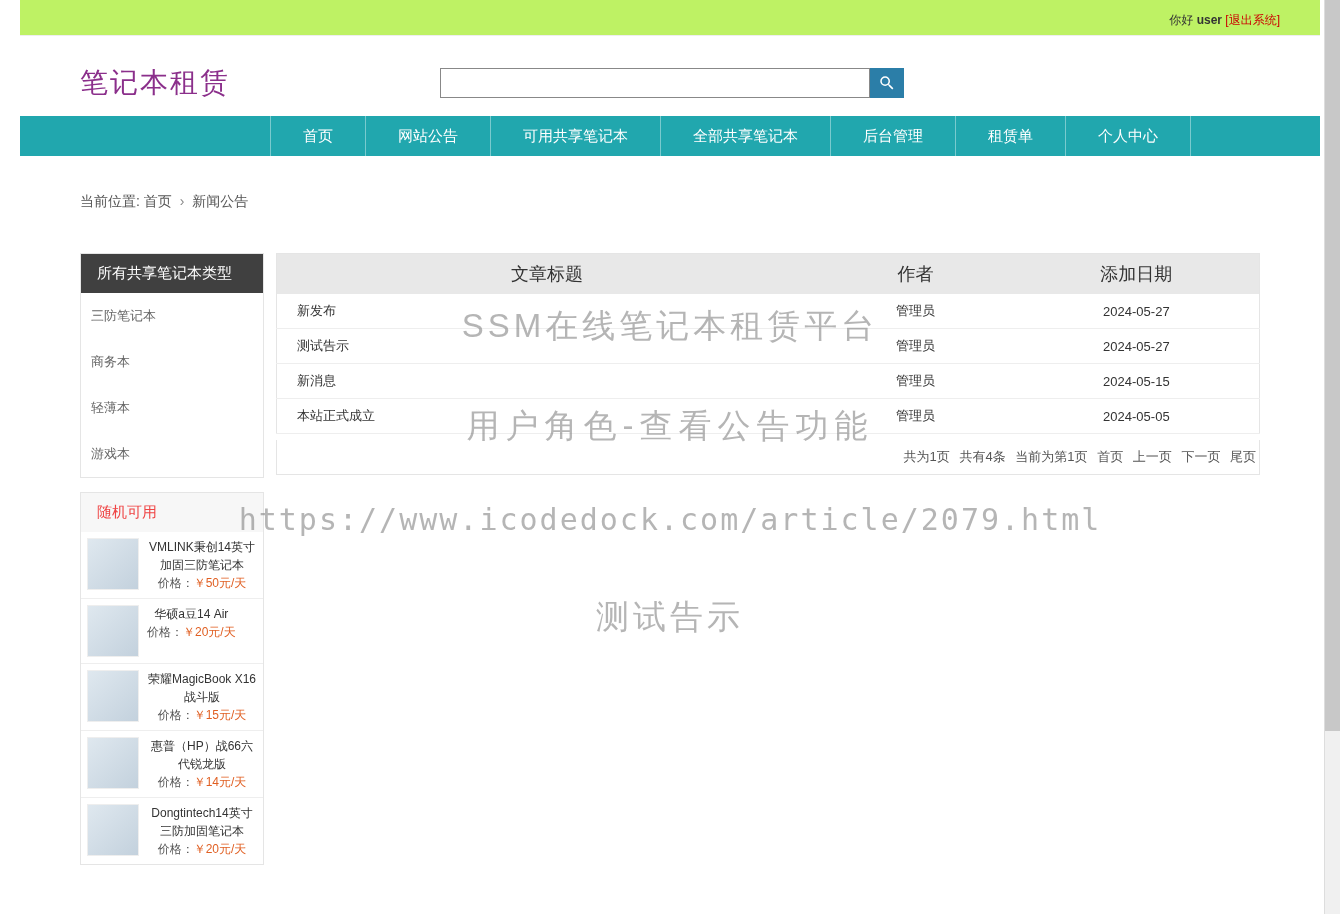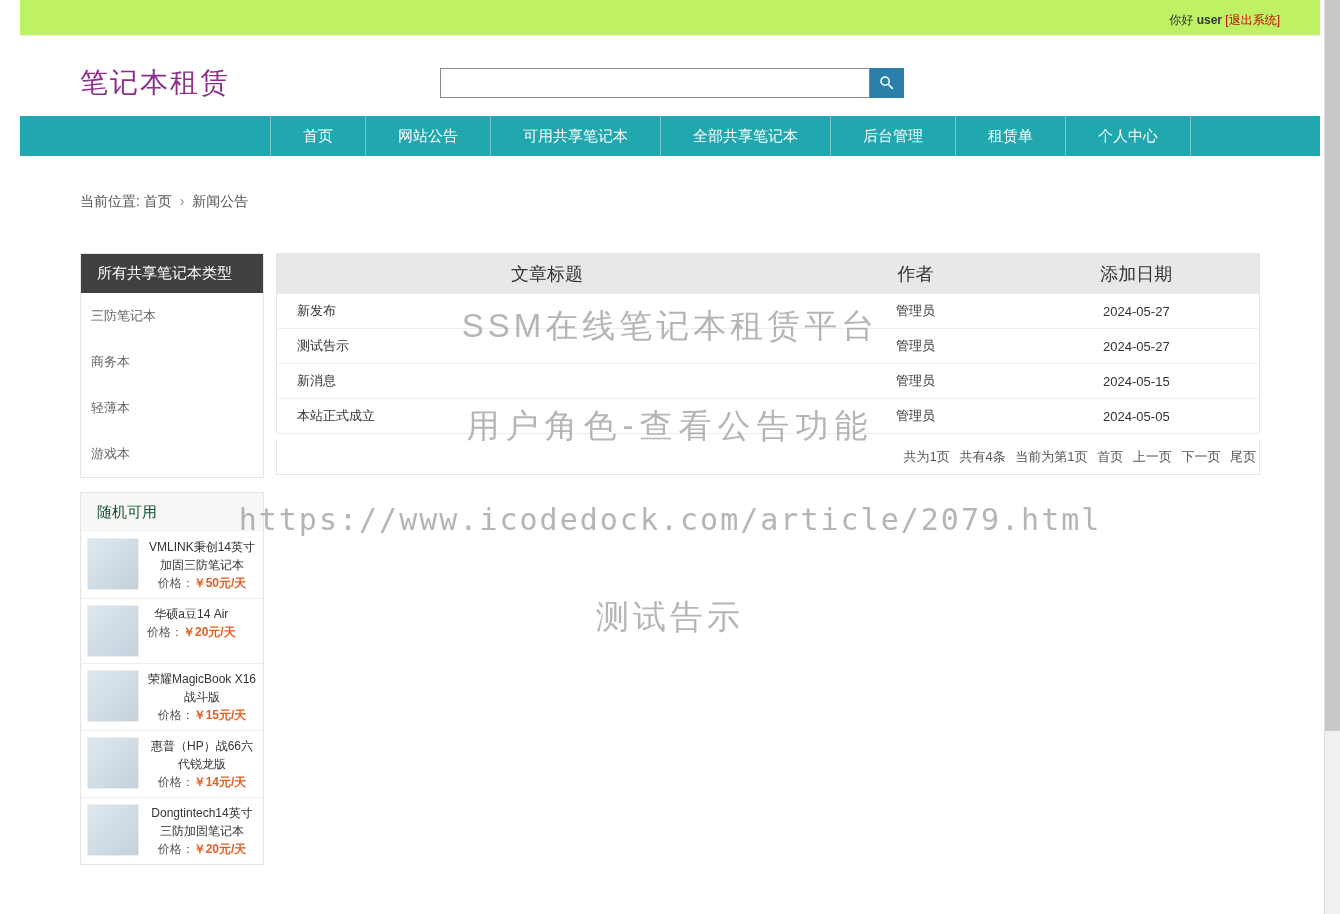--- a/index.html
+++ b/index.html
@@ -110,21 +110,21 @@
     }
     .side-title {
       background: #404040;
       color: #fff;
       font-size: 15px;
       padding: 10px 16px;
       font-weight: 500;
     }
     .side-title.plain {
       background: #f7f7f7;
-      color: #14532d;
+      color: #ef4444;
     }
     .cat-list { list-style: none; }
     .cat-list li {
       padding: 14px 10px;
       color: #666;
       font-size: 13px;
       cursor: pointer;
     }
     .rand-list { list-style: none; }
     .rand-item {
@@ -138,21 +138,21 @@
       width: 52px;
       height: 52px;
       flex-shrink: 0;
       background: linear-gradient(135deg, #dfe8ef, #c3d1dd);
       margin-right: 8px;
       border: 1px solid #eee;
     }
     .rand-info { font-size: 12px; line-height: 1.5; }
     .rand-name { color: #333; }
     .rand-price-lbl { color: #555; }
-    .rand-price { color: #e05f22; font-weight: bold; margin-top: 40px; }
+    .rand-price { color: #e05f22; font-weight: normal; margin-top: 40px; }
     .main { flex: 1; }
     .tbl { width: 100%; border-collapse: collapse; border: 1px solid #e5e5e5; }
     .tbl th {
       background: #e8e8e8;
       color: #333;
       font-weight: 500;
       font-size: 18px;
       padding: 8px 9px;
       text-align: center;
     }

